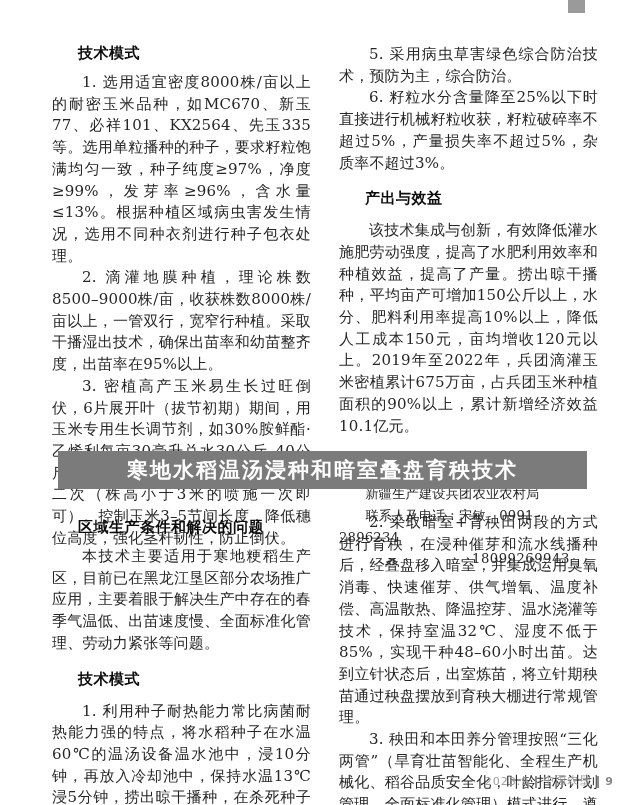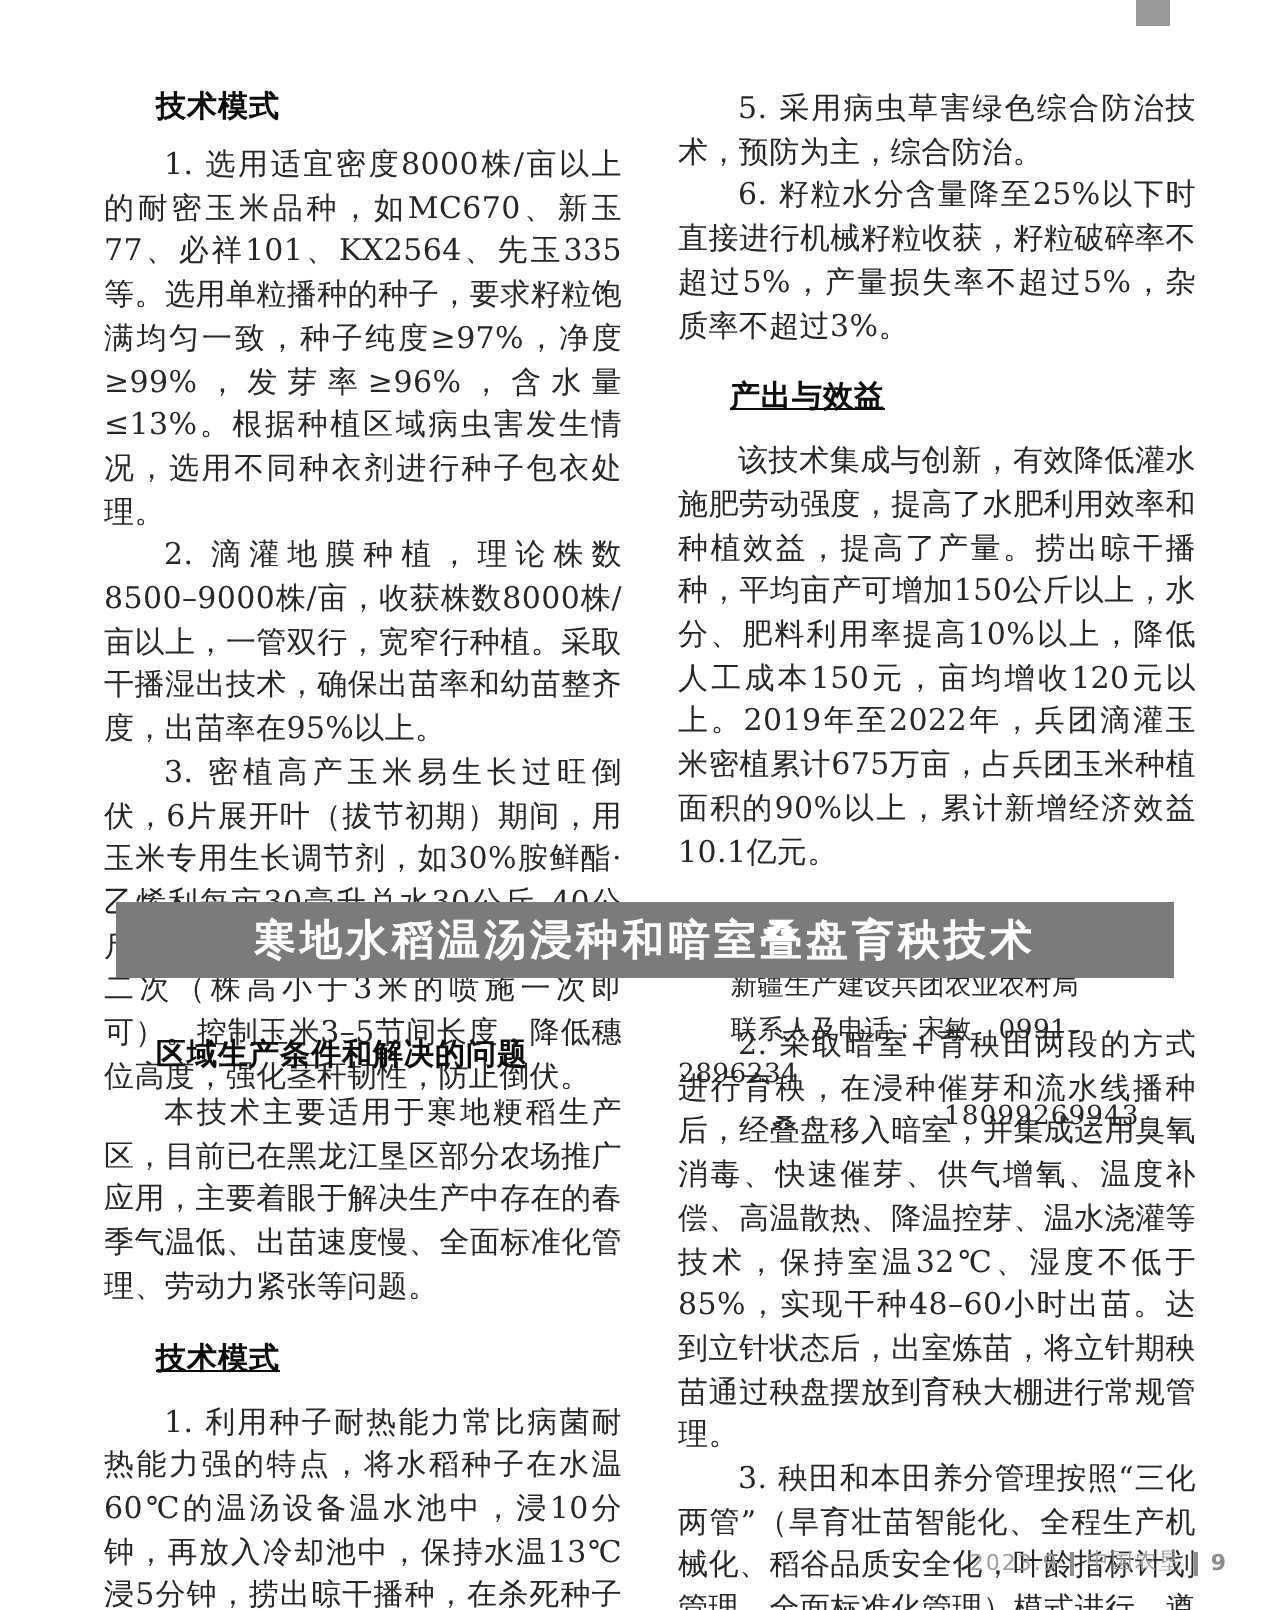--- a/index.html
+++ b/index.html
@@ -27,21 +27,21 @@
     font-size:15px;line-height:21.7px;
     text-align:justify;text-indent:2em;
     letter-spacing:.2px;
   }
   .sec-h{
     margin:0 0 9px 26px;
     font-family:"DejaVu Sans","Liberation Sans",sans-serif;
     font-weight:bold;font-size:15px;color:#0d0d0d;
     letter-spacing:.5px;
   }
-  .sec-h.mid{margin-top:15px;margin-bottom:12px;text-decoration:underline;}
+  .sec-h.mid{margin-top:15px;margin-bottom:12px;}
   .plain-line{
     margin:0;font-size:13.2px;line-height:21.7px;
     text-indent:2em;letter-spacing:.2px;
   }
   .phone2{
     margin:0 0 0 133px;font-size:13.2px;line-height:21.7px;
     text-indent:0;letter-spacing:.5px;
   }
   .banner{
     position:absolute;left:58px;top:451px;width:529px;height:38px;

